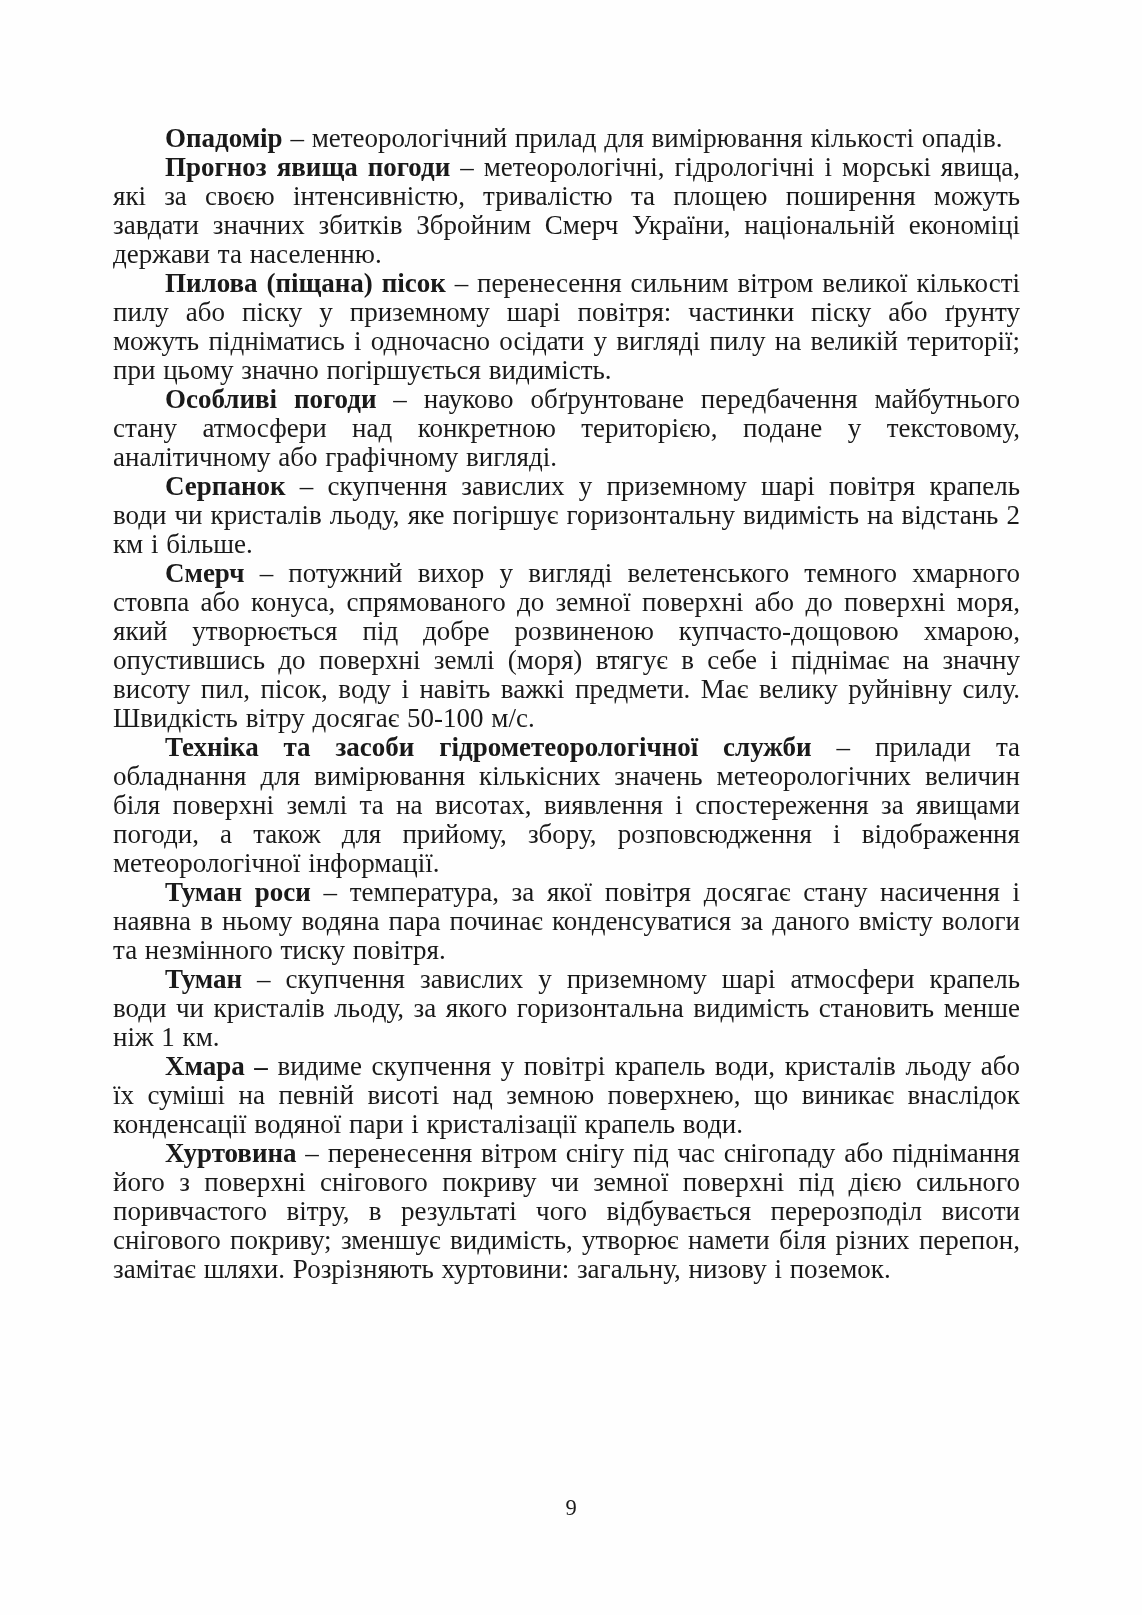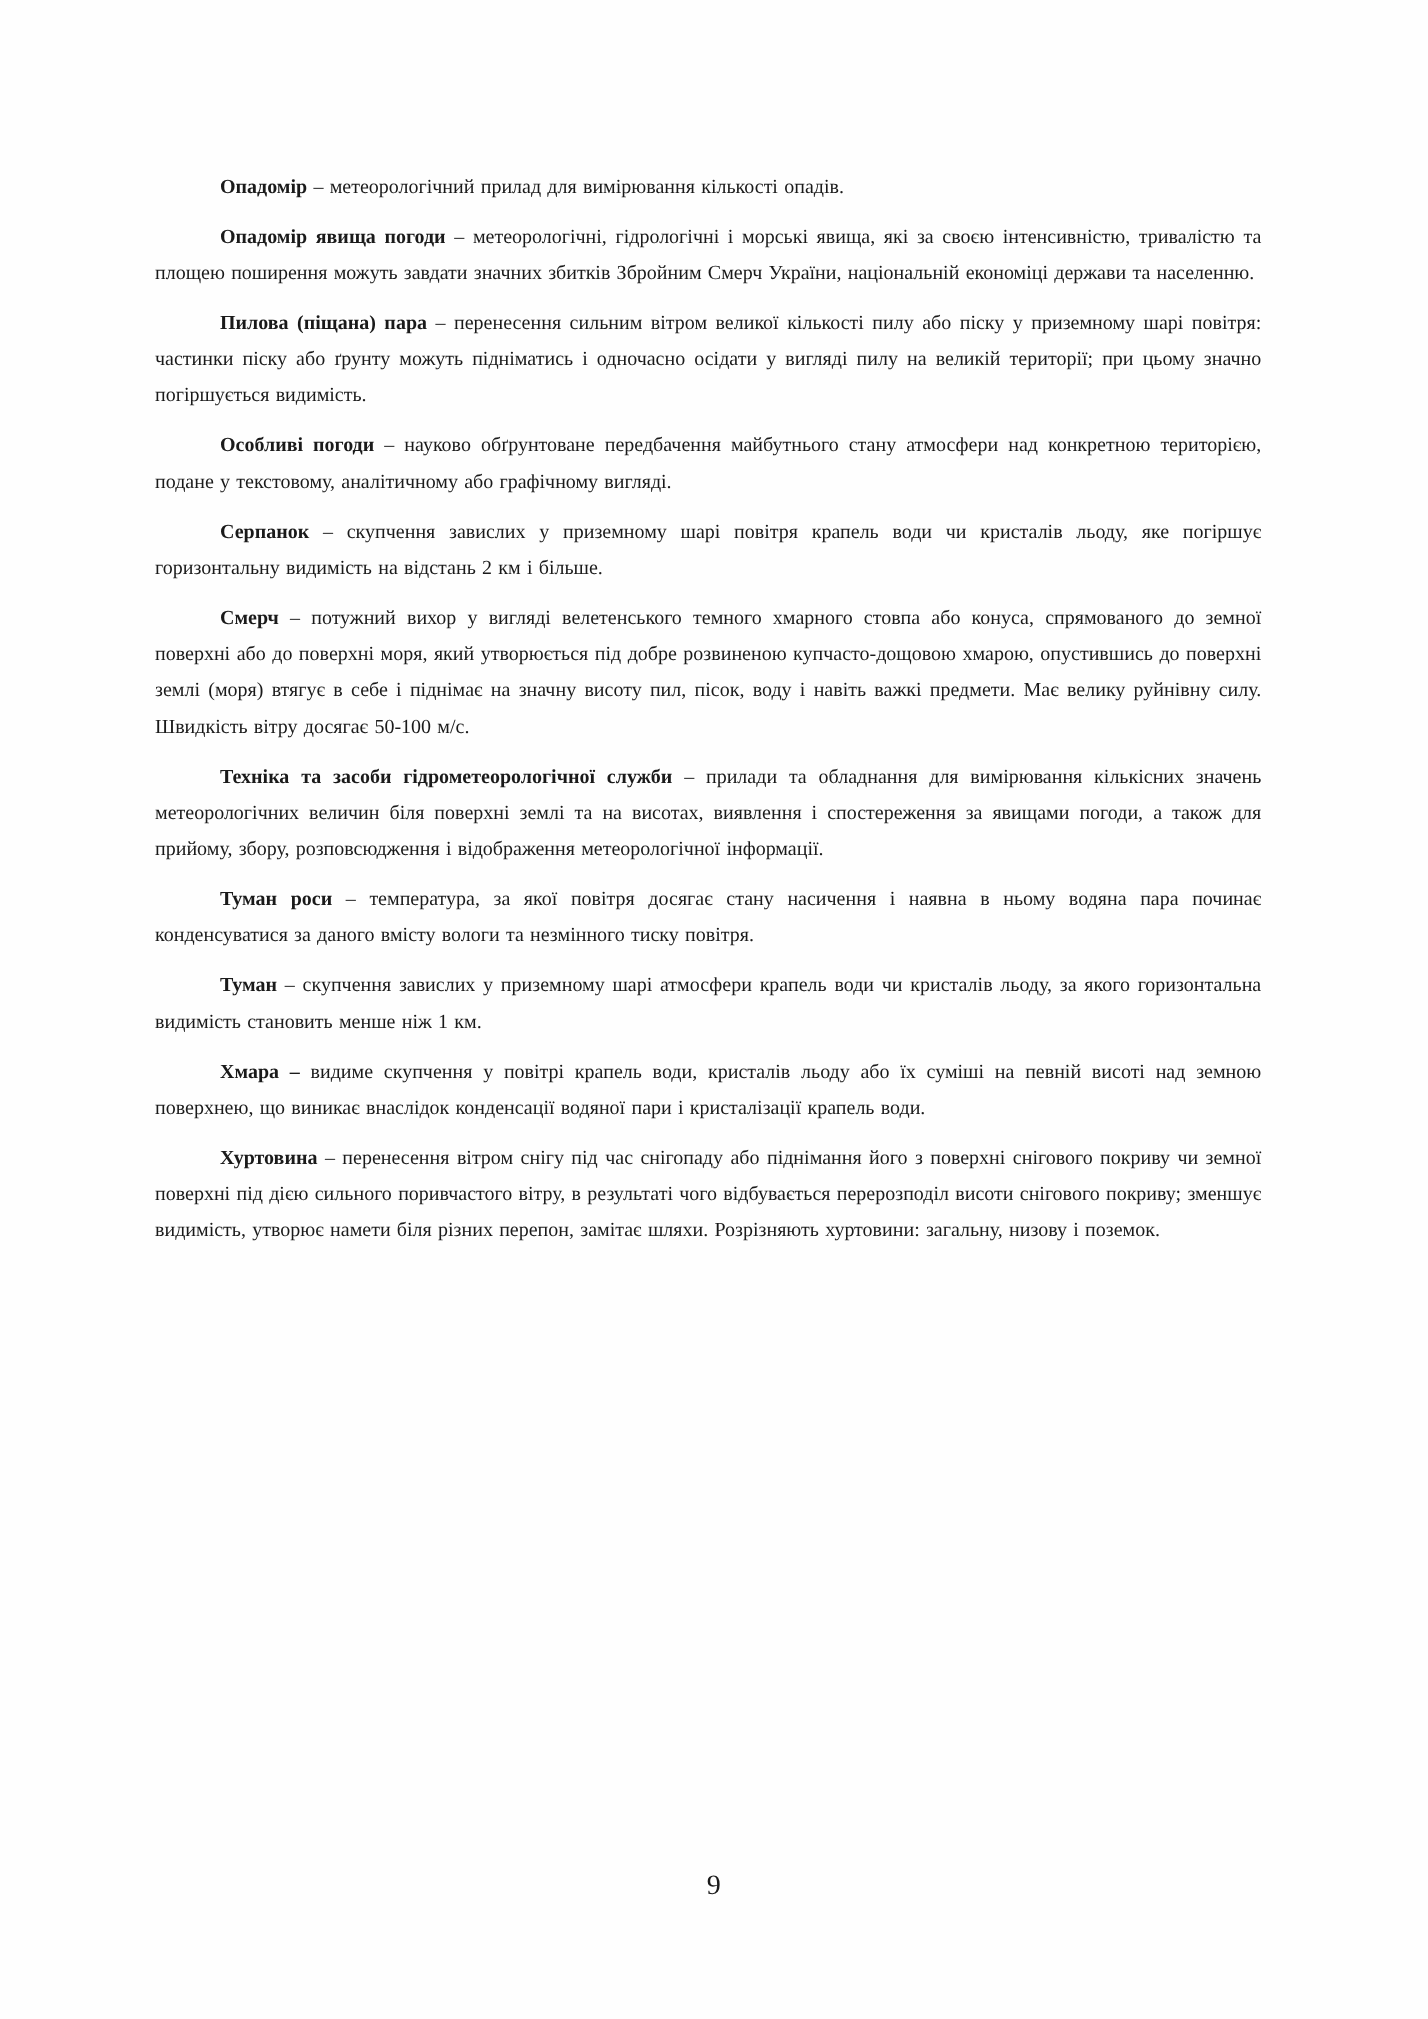--- a/index.html
+++ b/index.html
@@ -16,23 +16,23 @@
     color: #1a1a1a;
     overflow: hidden;
   }
   .content {
     position: absolute;
     left: 113px;
     top: 124px;
     width: 907px;
   }
   .entry {
-    margin: 11px;
+    margin: 0;
     padding: 0;
-    font-size: 16px;
+    font-size: 27px;
     line-height: 29px;
     text-align: justify;
     text-indent: 52px;
     word-spacing: 1px;
   }
   .entry b {
     font-weight: bold;
   }
   .page-number {
     position: absolute;
@@ -45,23 +45,23 @@
   }
 </style>
 </head>
 <body>
 
 <div class="page">
   <div class="content">
 
     <p class="entry"><b>Опадомір</b><span> – </span><span>метеорологічний прилад для вимірювання кількості опадів.</span></p>
 
-    <p class="entry"><b>Опадомір явища погоди</b><span> – </span><span>метеорологічні, гідрологічні і морські явища, які за своєю інтенсивністю, тривалістю та площею поширення можуть завдати значних збитків Збройним Смерч України, національній економіці держави та населенню.</span></p>
+    <p class="entry"><b>Прогноз явища погоди</b><span> – </span><span>метеорологічні, гідрологічні і морські явища, які за своєю інтенсивністю, тривалістю та площею поширення можуть завдати значних збитків Збройним Смерч України, національній економіці держави та населенню.</span></p>
 
-    <p class="entry"><b>Пилова (піщана) пара</b><span> – </span><span>перенесення сильним вітром великої кількості пилу або піску у приземному шарі повітря: частинки піску або ґрунту можуть підніматись і одночасно осідати у вигляді пилу на великій території; при цьому значно погіршується видимість.</span></p>
+    <p class="entry"><b>Пилова (піщана) пісок</b><span> – </span><span>перенесення сильним вітром великої кількості пилу або піску у приземному шарі повітря: частинки піску або ґрунту можуть підніматись і одночасно осідати у вигляді пилу на великій території; при цьому значно погіршується видимість.</span></p>
 
     <p class="entry"><b>Особливі погоди</b><span> – </span><span>науково обґрунтоване передбачення майбутнього  стану атмосфери над конкретною територією, подане у текстовому, аналітичному або графічному вигляді.</span></p>
 
     <p class="entry"><b>Серпанок</b><span> – </span><span>скупчення завислих у приземному шарі повітря крапель води чи кристалів льоду, яке погіршує горизонтальну видимість на відстань 2 км і більше.</span></p>
 
     <p class="entry"><b>Смерч</b><span> – </span><span>потужний вихор у вигляді велетенського темного хмарного стовпа або конуса, спрямованого до земної поверхні або до поверхні моря, який утворюється під добре розвиненою купчасто-дощовою хмарою, опустившись до поверхні землі (моря) втягує в себе і піднімає на значну висоту пил, пісок, воду і навіть важкі предмети. Має велику руйнівну силу. Швидкість вітру досягає 50-100 м/с.</span></p>
 
 
     <p class="entry"><b>Техніка та засоби гідрометеорологічної служби</b><span> – </span><span>прилади та обладнання для вимірювання кількісних значень метеорологічних величин біля поверхні землі та на висотах, виявлення і спостереження за явищами  погоди, а також для прийому, збору, розповсюдження і відображення метеорологічної інформації.</span></p>
 

